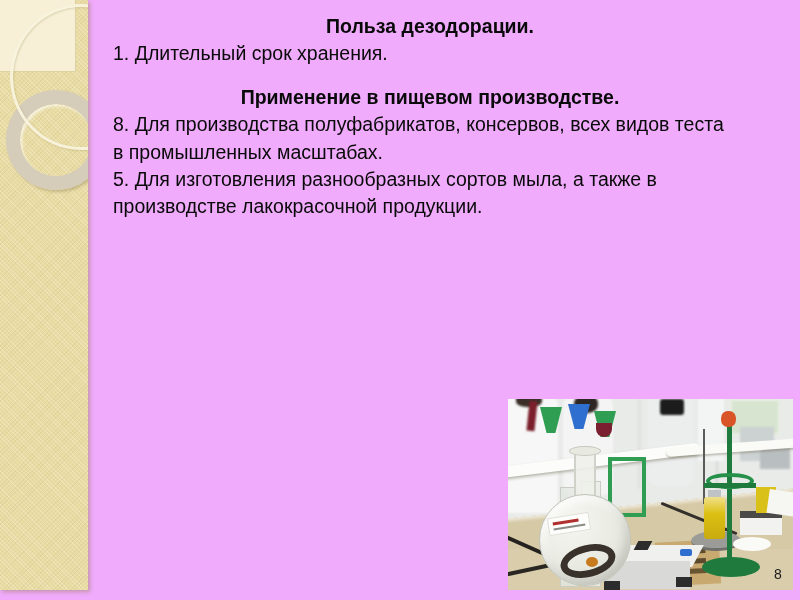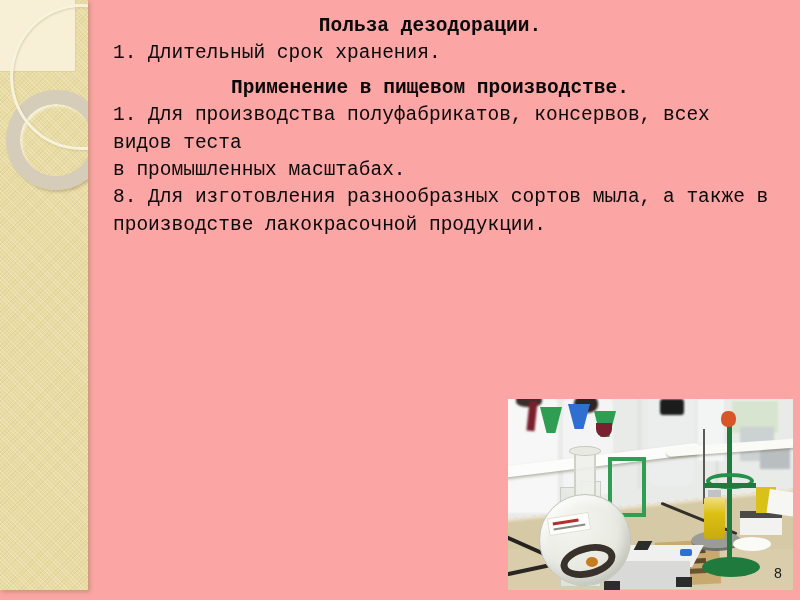--- a/index.html
+++ b/index.html
@@ -1,19 +1,19 @@
 <!DOCTYPE html>
 <html><head>
 <meta charset="utf-8">
 <style>
   * { margin:0; padding:0; box-sizing:border-box; }
   html,body { width:800px; height:600px; background:#fff; overflow:hidden; }
   .slide {
-    position:relative; width:800px; height:600px; background:#fca5a5;
-    font-family:Liberation Mono, monospace; color:#0a0a0a;
+    position:relative; width:800px; height:600px; background:#f0abfc;
+    font-family:Liberation Sans, sans-serif; color:#0a0a0a;
   }
   
   .sidebar {
     position:absolute; left:0; top:0; width:88px; height:590px;
     background-color:#e9dca3;
     background-image:
       repeating-linear-gradient(45deg, rgba(255,255,255,.22) 0 1px, transparent 1px 3px),
       repeating-linear-gradient(-45deg, rgba(170,150,80,.12) 0 1px, transparent 1px 3px);
     overflow:hidden;
     box-shadow:2px 2px 4px rgba(140,125,70,.45);
@@ -34,21 +34,21 @@
   }
   
   .content {
     position:absolute; left:113px; top:13px; width:664px;
     font-size:19.5px; line-height:27.4px;
   }
   .content h3 {
     font-size:19.5px; font-weight:bold; text-align:center;
     padding-right:30px; white-space:pre-line;
   }
-  .content h3.second { margin-top:7px; }
+  .content h3.second { margin-top:16px; }
   .content p { white-space:pre-line; }
   
   .photo {
     position:absolute; left:508px; top:399px; width:285px; height:191px;
     overflow:hidden; background:#e9ebe9;
   }
   .photo * { position:absolute; }
   .ph-soft { filter:blur(1px); left:0; top:0; width:100%; height:100%; }
   .ph-panel-green { left:222px; top:0; width:50px; height:36px; background:#d7e4d0; border:2px solid #e6eee2; }
   .ph-shelf-box1 { left:232px; top:28px; width:34px; height:34px; background:#ccd1d2; }
@@ -137,23 +137,23 @@
   <div class="sidebar">
     <div class="sb-square"></div>
     <div class="sb-ring"></div>
     <div class="sb-circle-thin"></div>
   </div>
 
   <div class="content">
     <h3>Польза дезодорации.</h3>
     <p>1. Длительный срок хранения.</p>
     <h3 class="second">Применение в пищевом производстве.</h3>
-    <p>1. Для производства полуфабрикатов, консервов, всех видов теста
+    <p>8. Для производства полуфабрикатов, консервов, всех видов теста
 в промышленных масштабах.</p>
-    <p>8. Для изготовления разнообразных сортов мыла, а также в
+    <p>5. Для изготовления разнообразных сортов мыла, а также в
 производстве лакокрасочной продукции.</p>
   </div>
 
   <div class="photo">
     <div class="ph-soft">
       <div class="ph-wall-line2"></div>
       <div class="ph-wall-line1"></div>
       <div class="ph-panel-green"></div>
       <div class="ph-shelf-box1"></div>
       <div class="ph-shelf-box2"></div>

